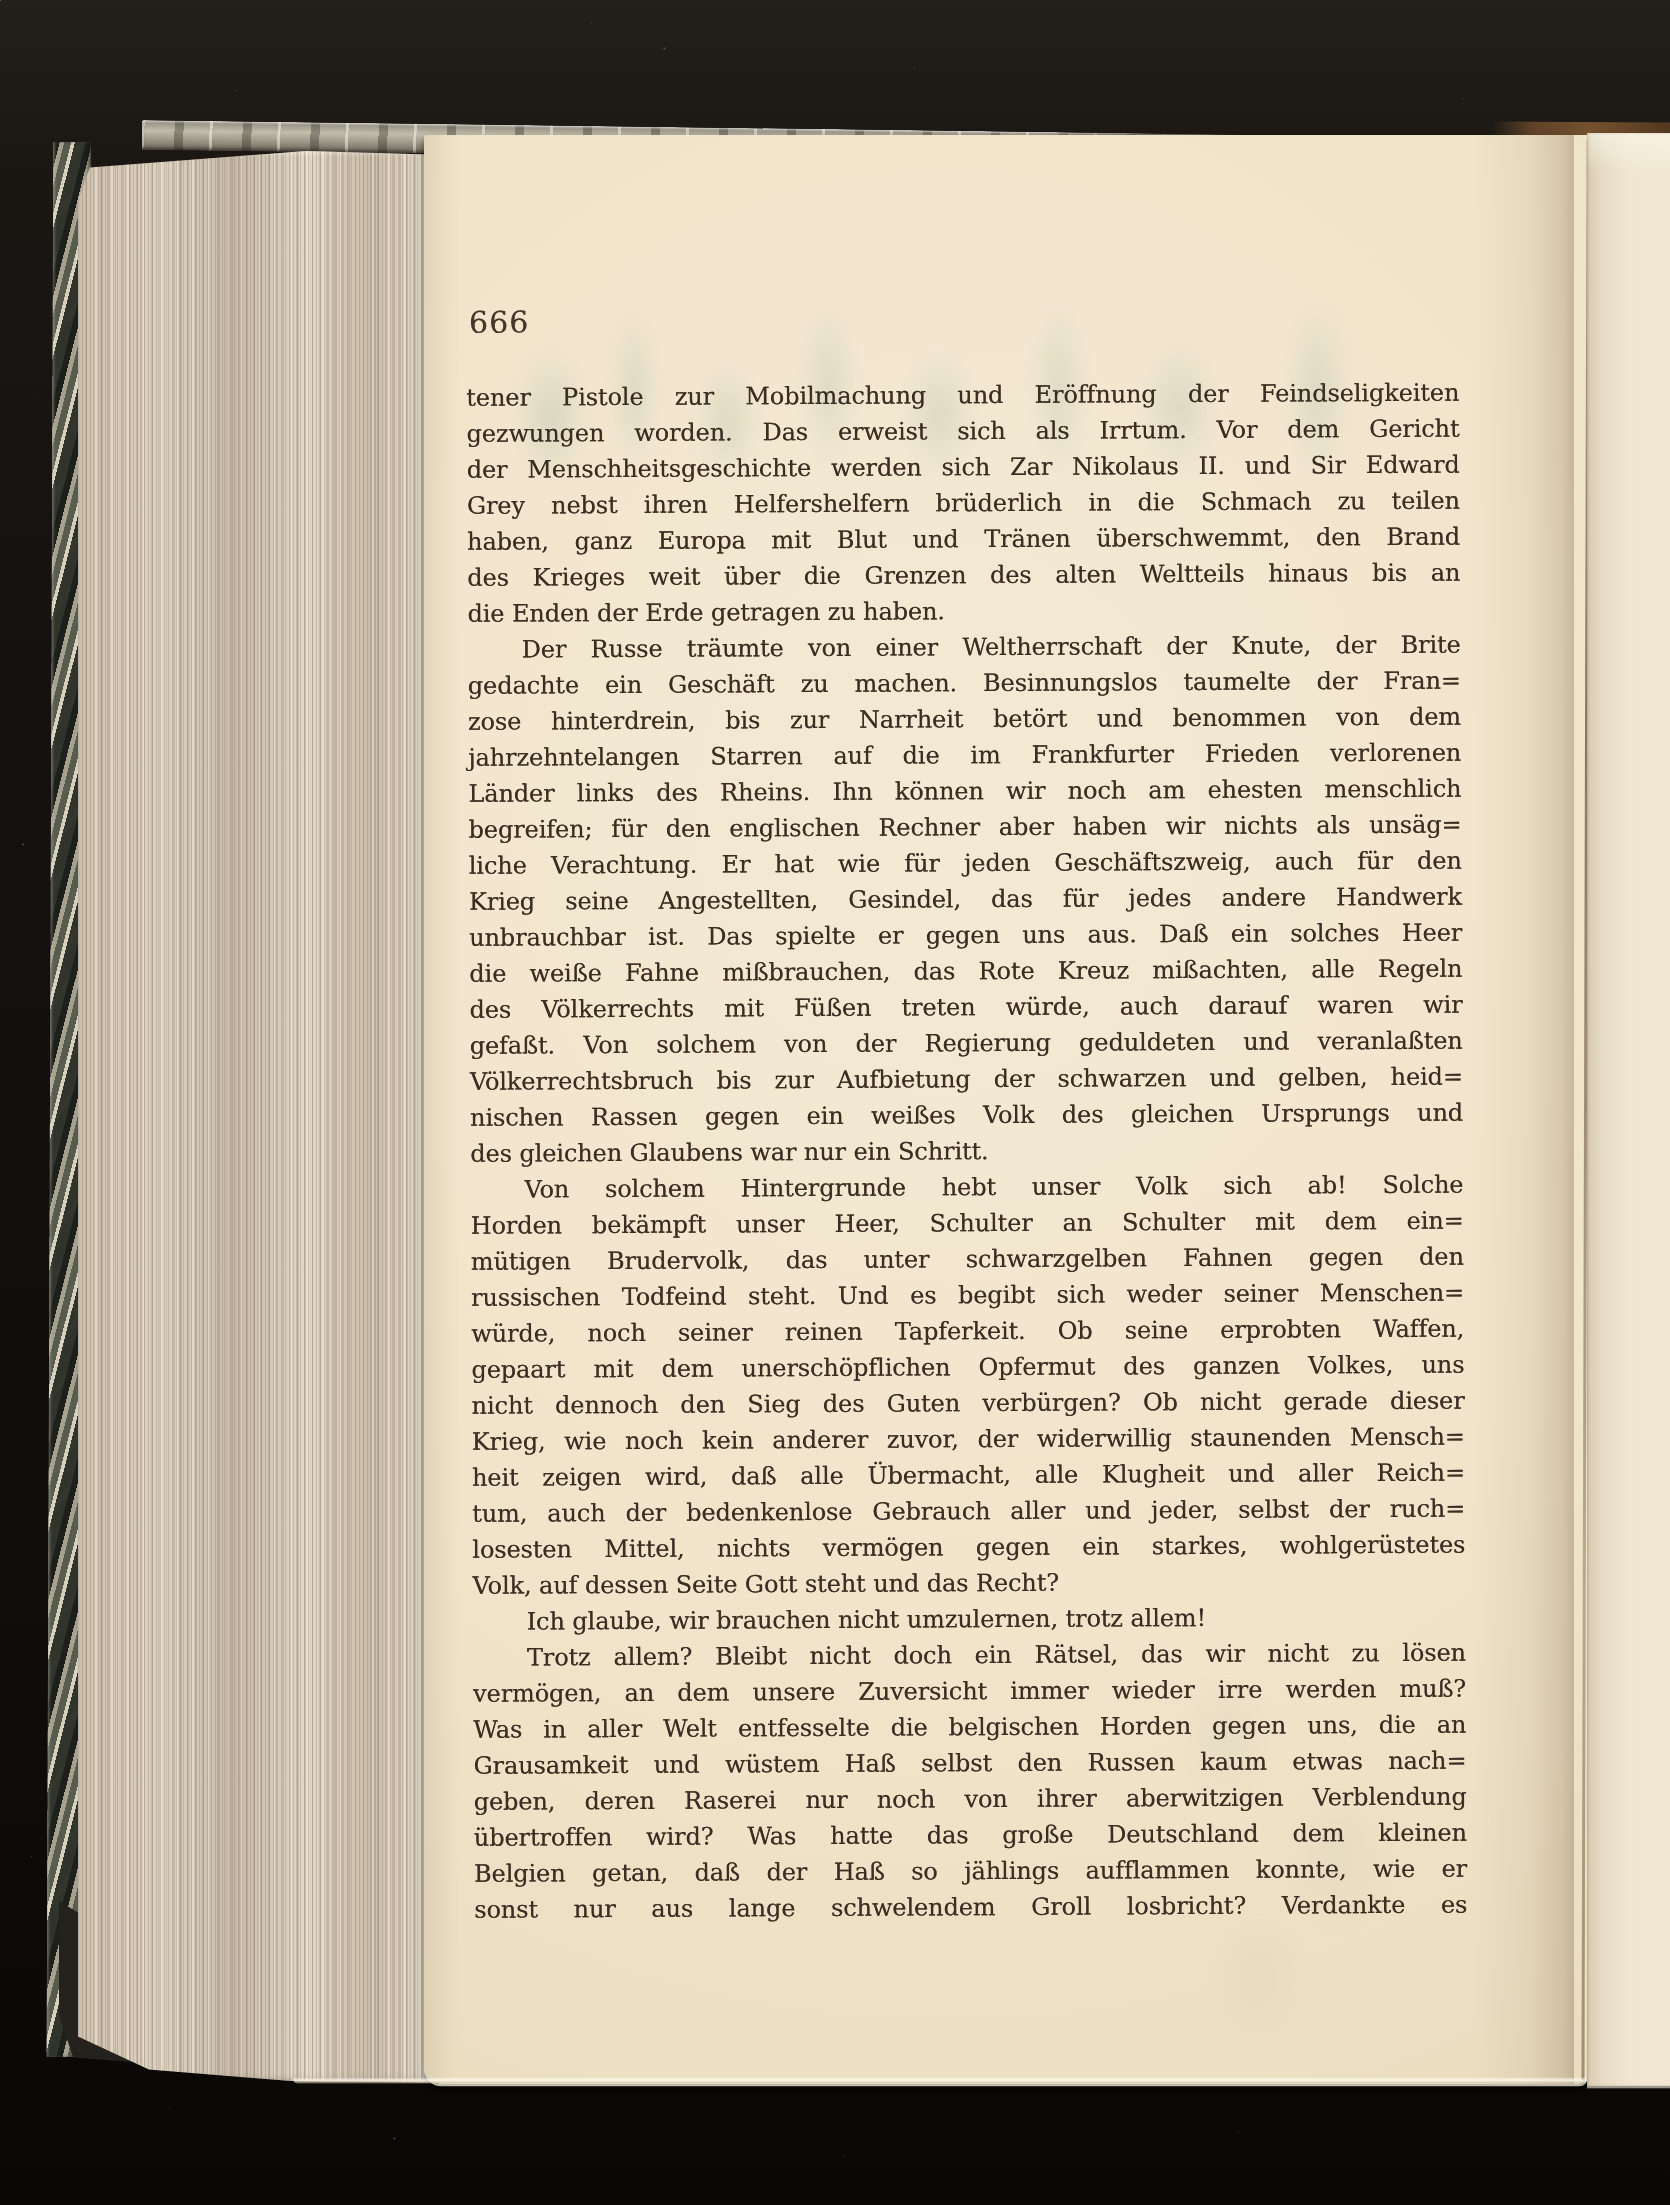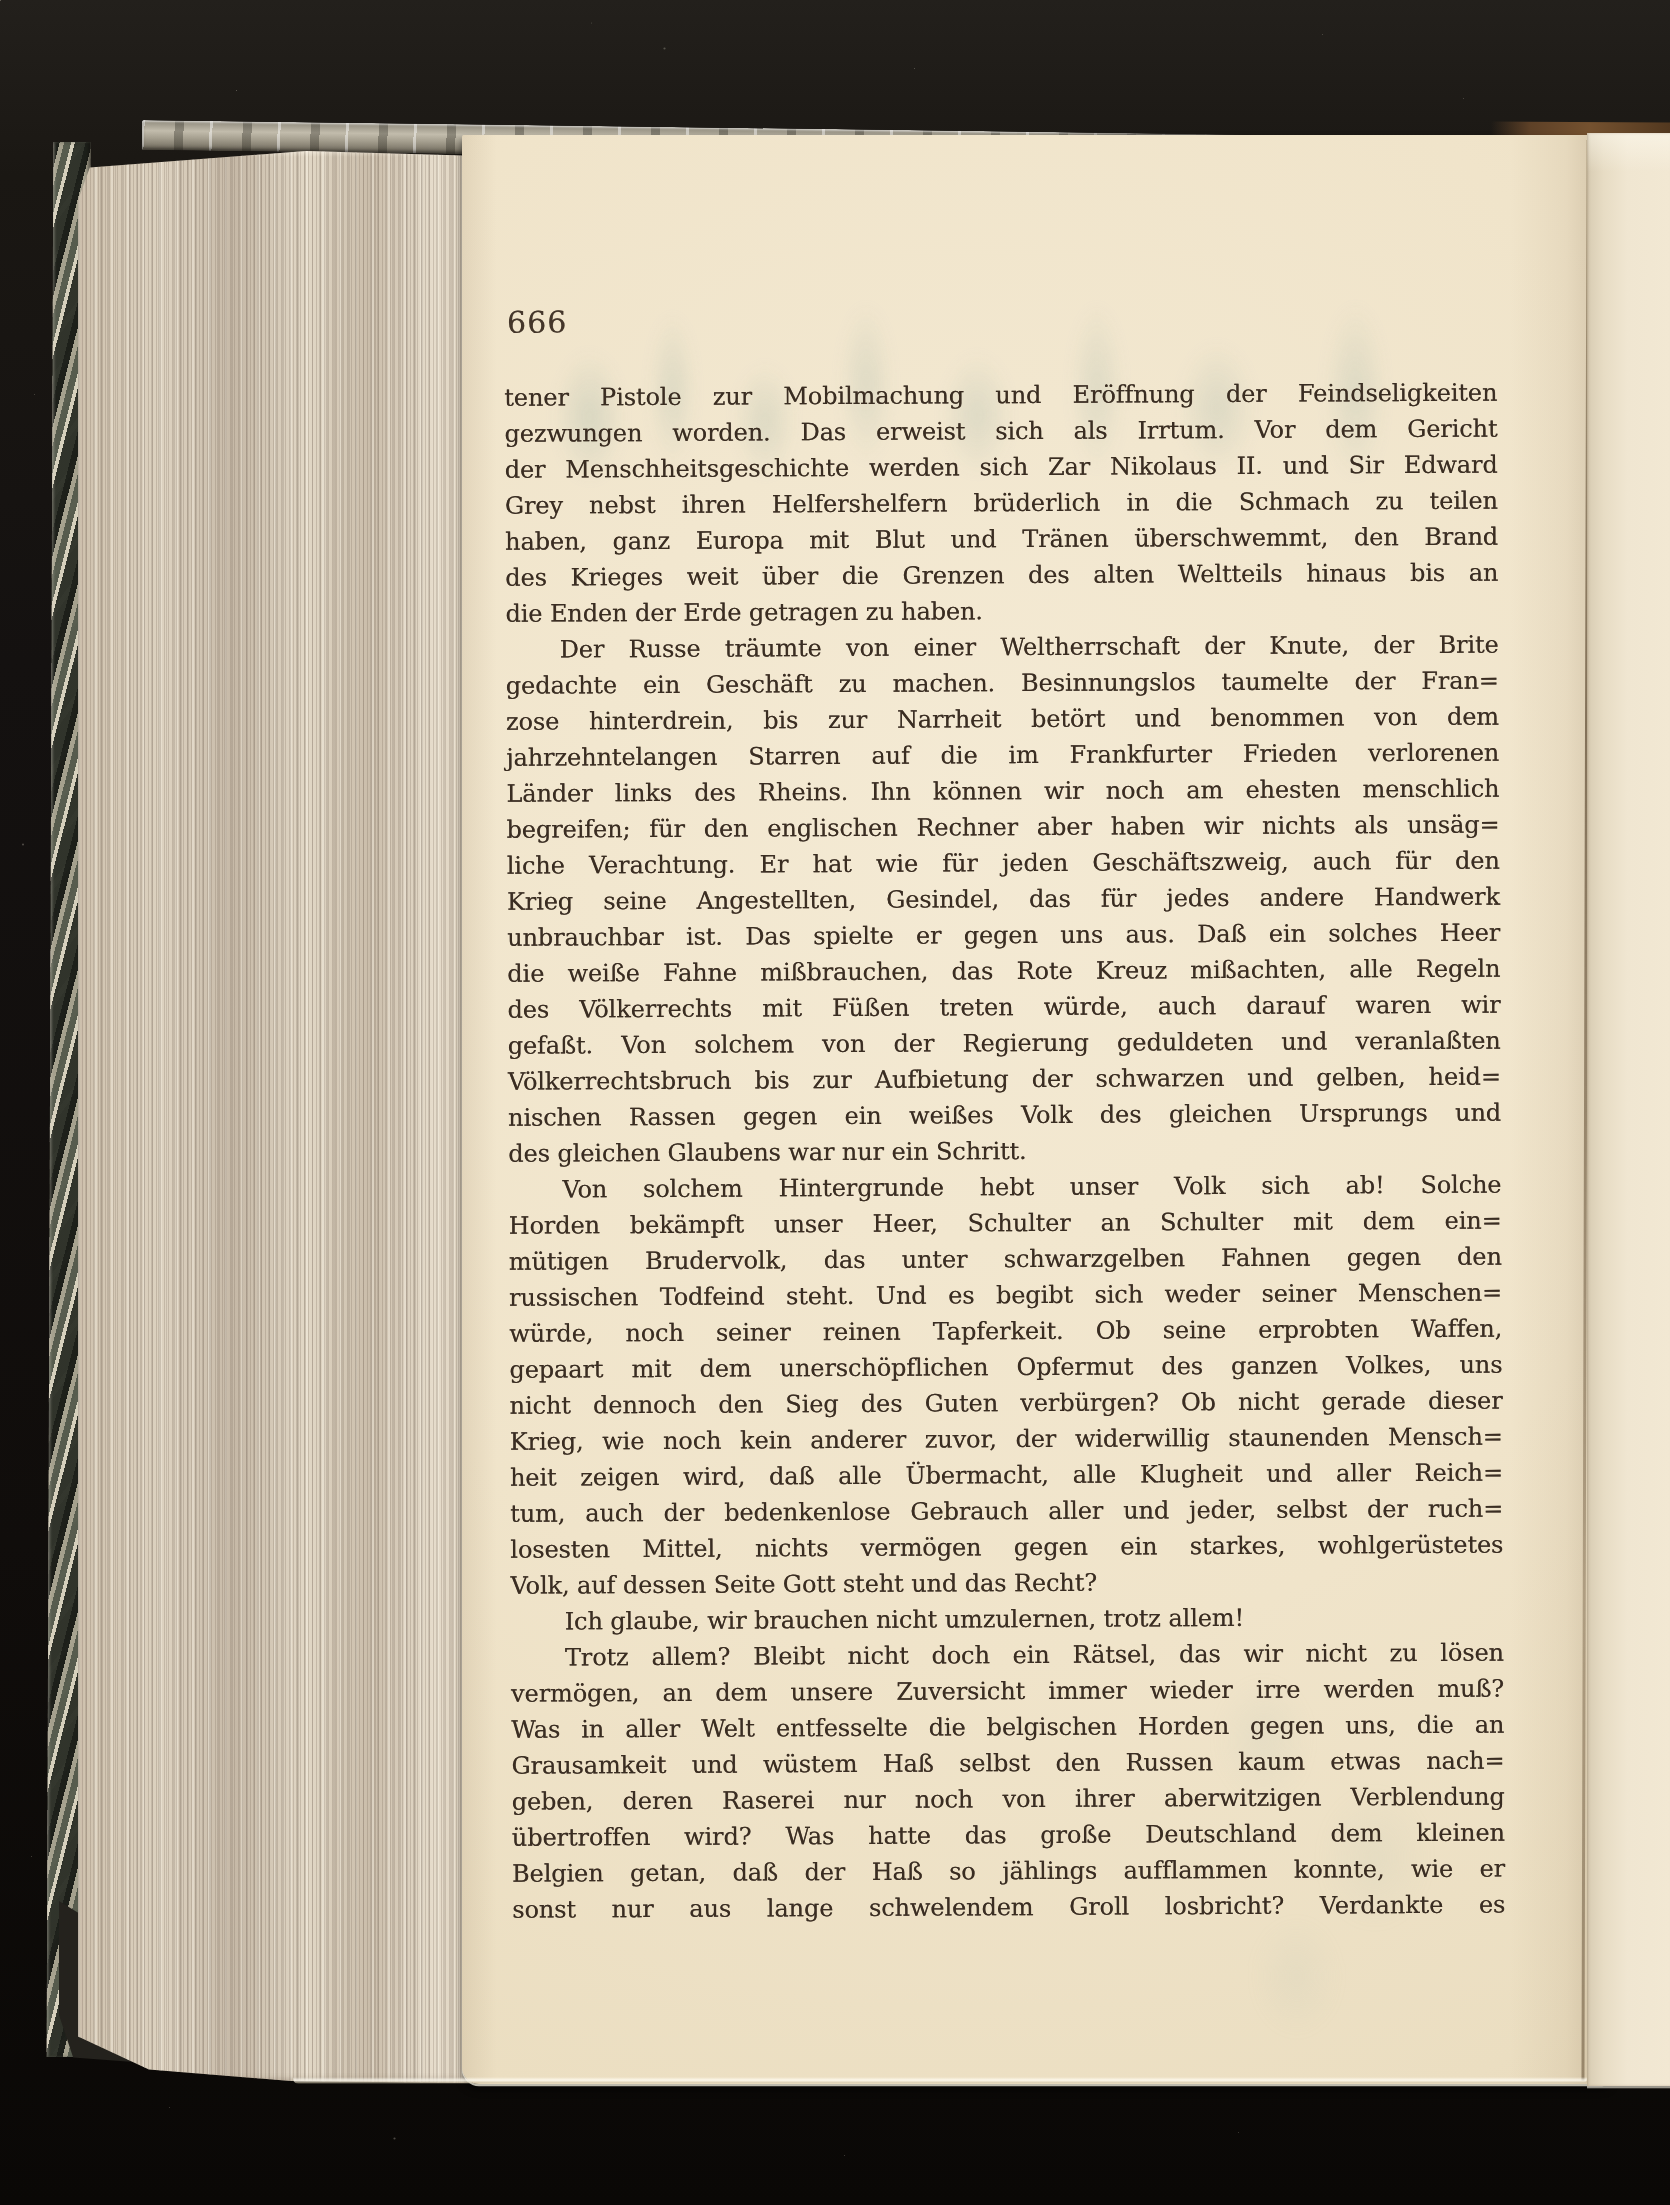--- a/index.html
+++ b/index.html
@@ -55,26 +55,26 @@
   .fore-edge{position:absolute;left:78px;top:150px;width:394px;height:1933px;
     background:
       repeating-linear-gradient(90deg,rgba(122,106,90,.26) 0 1.1px,rgba(0,0,0,0) 1.1px 3.9px),
       repeating-linear-gradient(90deg,rgba(96,82,70,.18) 0 1.7px,rgba(0,0,0,0) 1.7px 7.3px),
       repeating-linear-gradient(90deg,rgba(255,250,238,.32) 0 2.3px,rgba(0,0,0,0) 2.3px 16.3px),
       linear-gradient(90deg,#cfc2ae 0%,#ddd2c0 22%,#c6b9a7 40%,#e2d8c6 58%,#cabdaa 74%,#e6dccb 90%,#ded2bf 100%);
     clip-path:polygon(3% .9%,58% .05%,100% .3%,100% 100%,54% 99.9%,18% 99.3%,0 97.6%,0 2.6%);
     box-shadow:inset 0 3.4px 4.5px rgba(255,252,242,.5), inset 0 -4.5px 5.6px rgba(120,104,85,.35);}
 
   
-  .page{position:absolute;left:462px;top:135px;width:1149px;height:1949px;
+  .page{position:absolute;left:424px;top:135px;width:1149px;height:1949px;
     border-radius:1.7px 1.1px 9px 17px;
     background:
       linear-gradient(90deg,rgba(160,138,108,.18) 0,rgba(0,0,0,0) 3%),
       radial-gradient(140% 90% at 45% 35%,#f4ead4 0%,#f0e4ca 48%,#ebdec1 78%,#e3d4b5 100%);
-    box-shadow:0 2.3px 0 rgba(250,245,230,.75), 0 5.6px 7.9px rgba(0,0,0,.55);}
+    box-shadow:0 2.3px 0 rgba(250,245,230,.75), 0 5.6px 7.9px rgba(0,0,0,.55);padding-left:15px;}
   .page-surface{position:absolute;inset:0;transform:rotate(-.3deg);transform-origin:50% 40%;}
 
   
   .ghost-top{position:absolute;left:84px;top:121px;width:923px;height:264px;filter:blur(6.8px);opacity:.85;
     background:
       radial-gradient(51px 96px at 5% 60%,rgba(180,192,176,.50),rgba(0,0,0,0) 70%),
       radial-gradient(34px 113px at 14% 50%,rgba(180,192,176,.42),rgba(0,0,0,0) 70%),
       radial-gradient(45px 84px at 24% 62%,rgba(184,194,176,.45),rgba(0,0,0,0) 70%),
       radial-gradient(39px 118px at 35% 48%,rgba(180,192,176,.40),rgba(0,0,0,0) 70%),
       radial-gradient(51px 90px at 47% 60%,rgba(184,194,178,.45),rgba(0,0,0,0) 70%),

